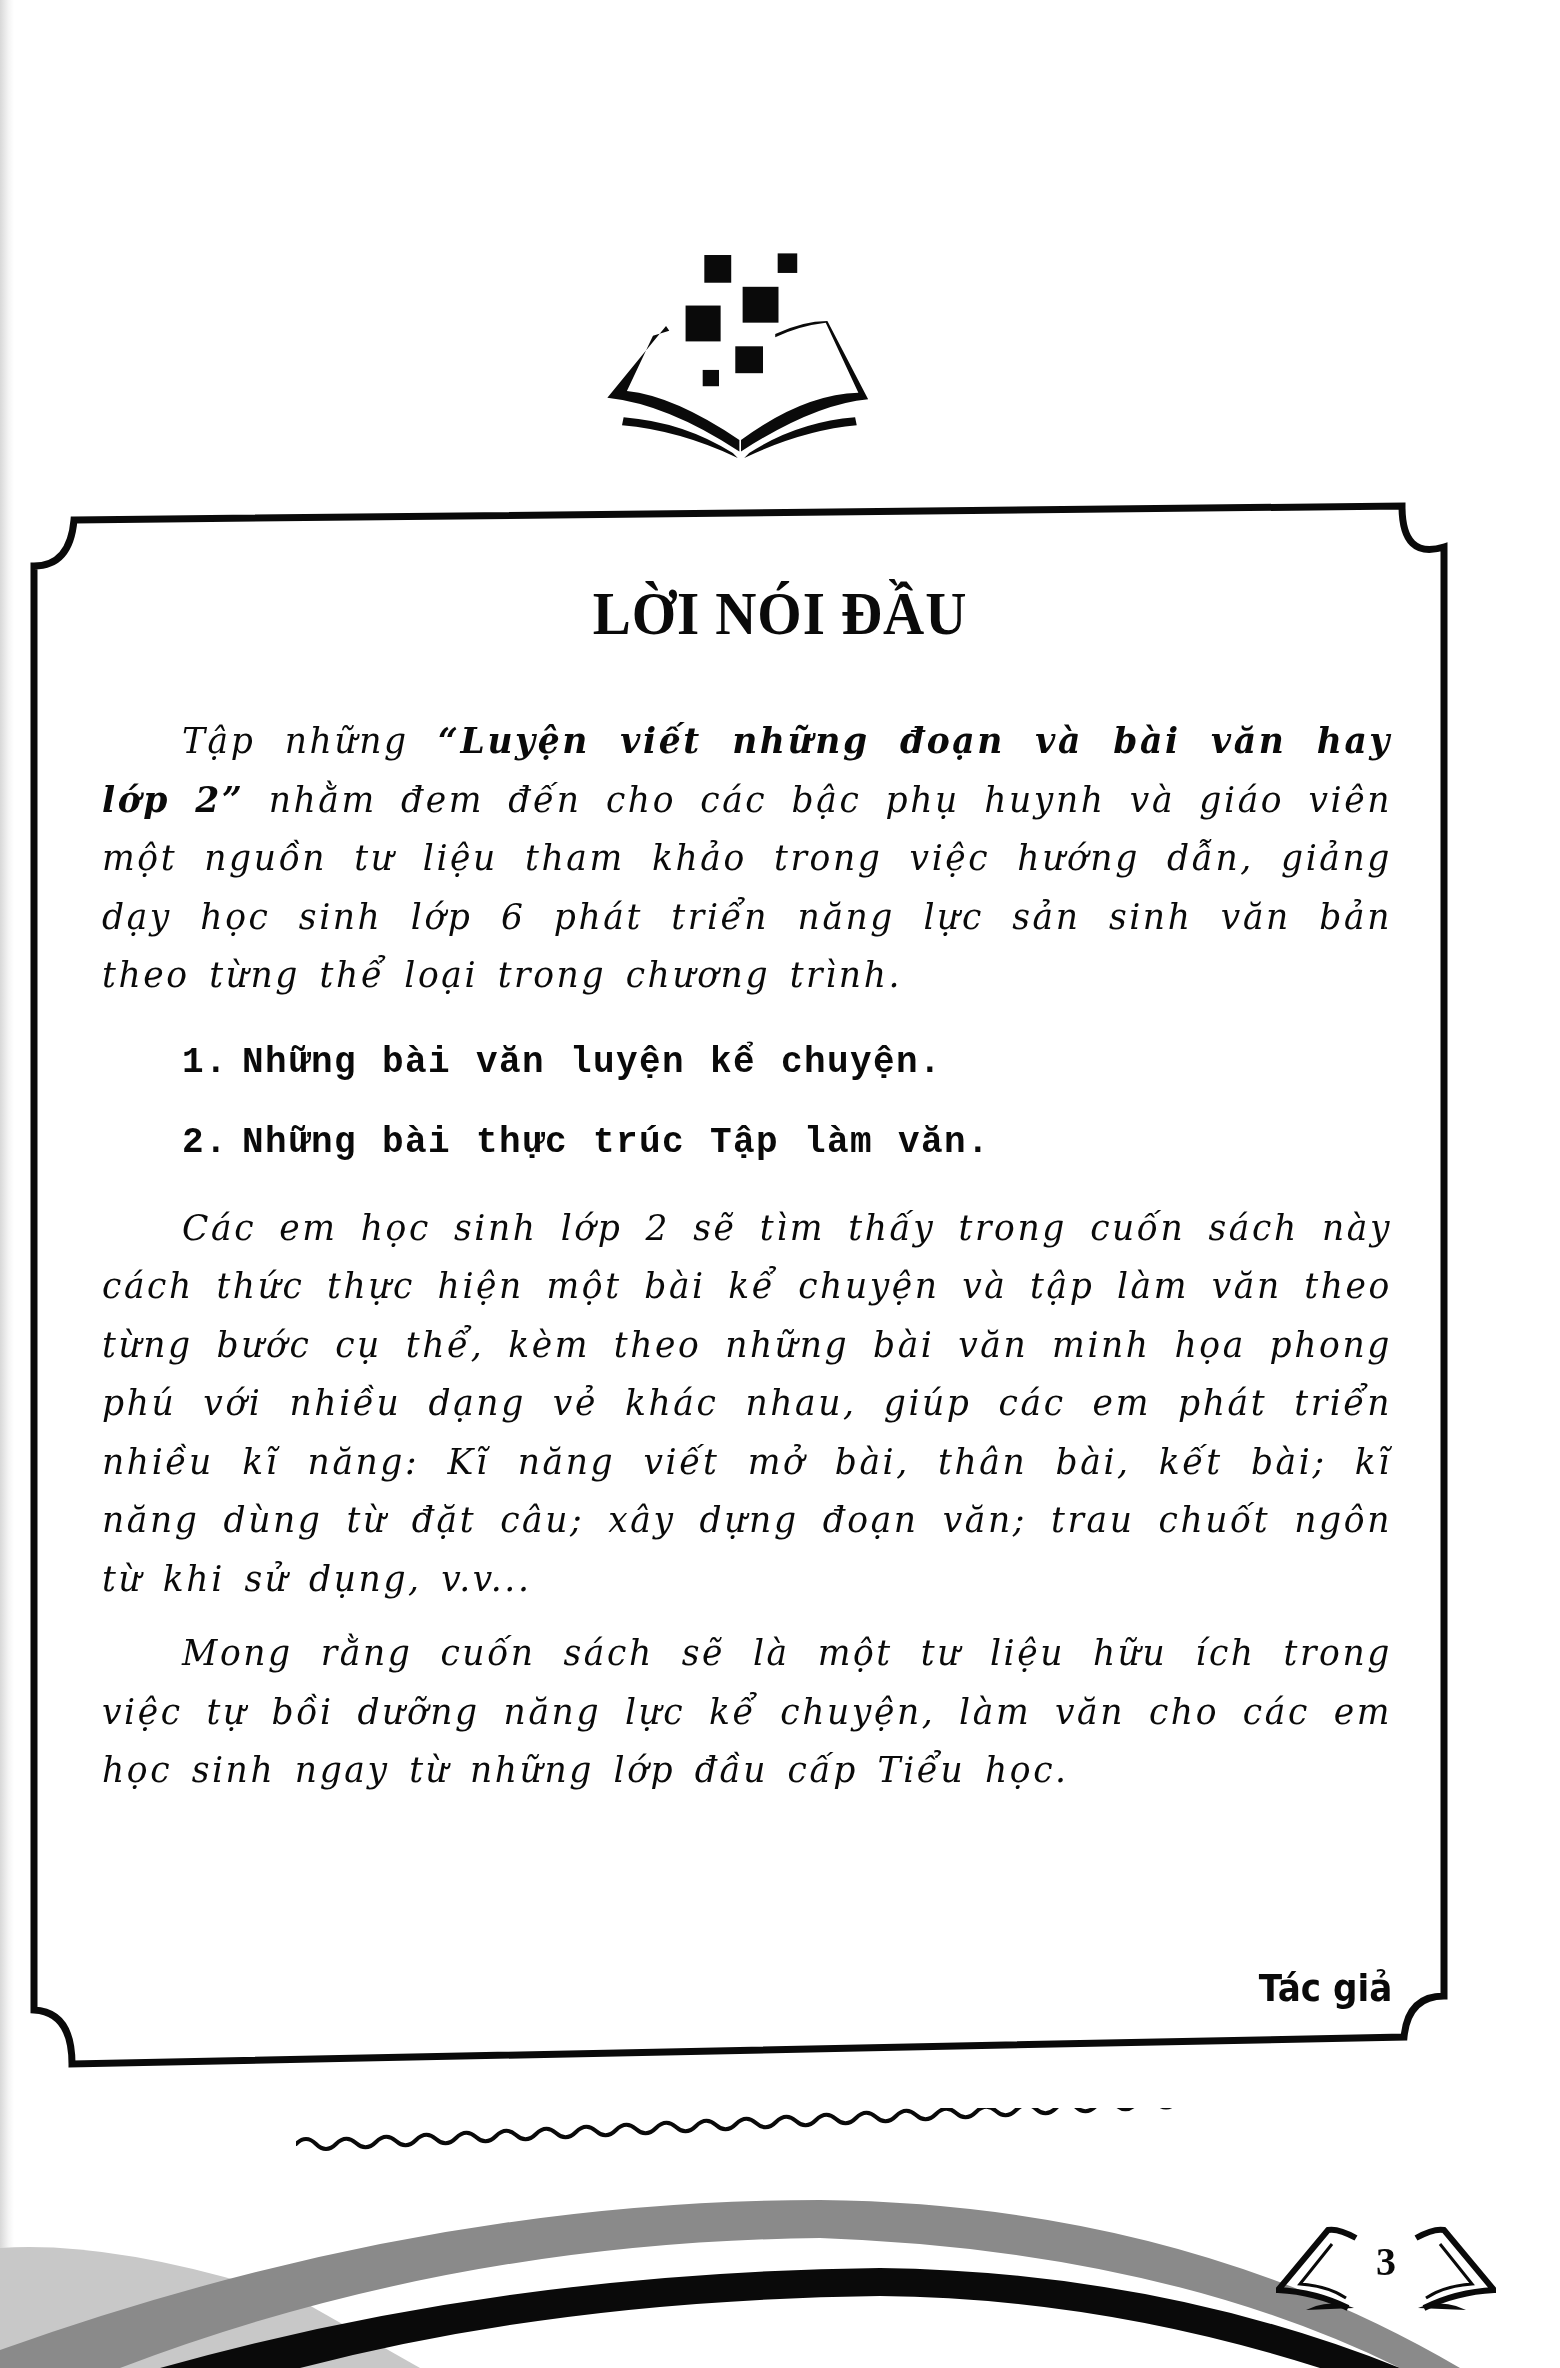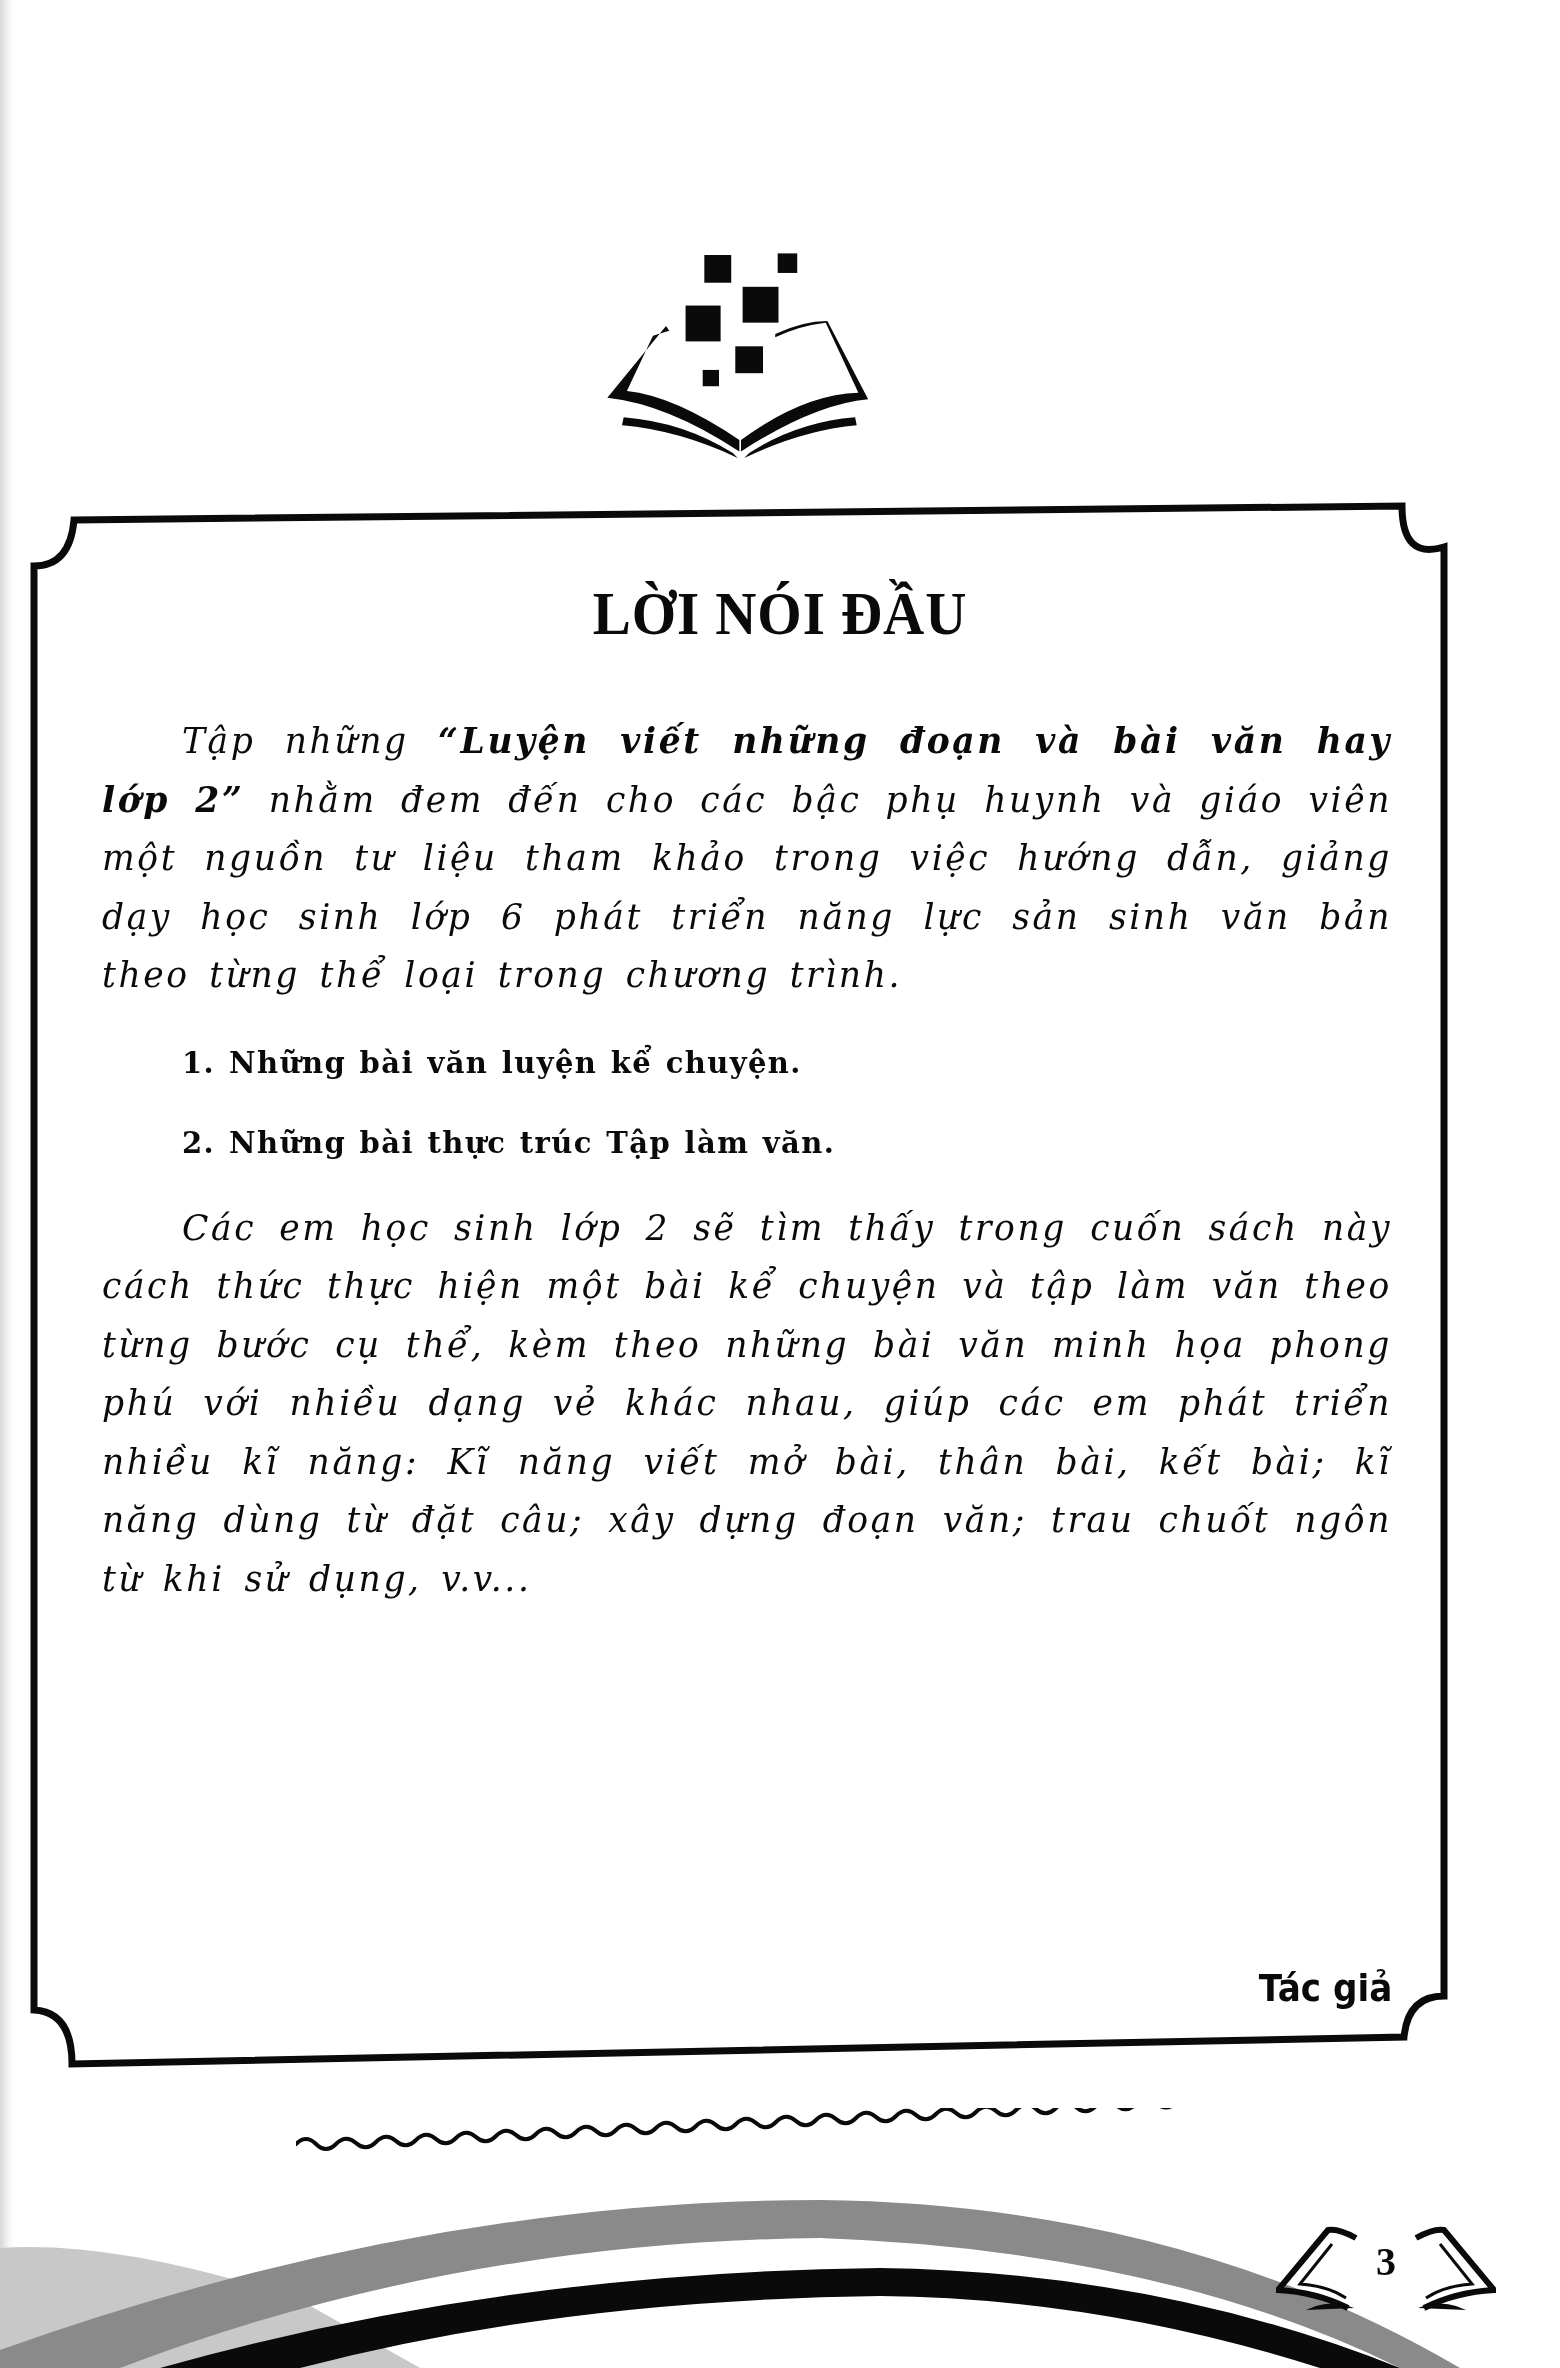--- a/index.html
+++ b/index.html
@@ -22,22 +22,22 @@
     .body-text {
       position: absolute; left: 102px; top: 712px; width: 1290px;
       font-family: "DejaVu Serif", serif; font-style: italic; font-size: 34.5px;
       line-height: 58.5px; text-align: justify; letter-spacing: 2.6px; word-spacing: 6px;
     }
     .para { margin: 0; text-indent: 80px; text-align-last: left; }
     .para + .para { margin-top: 16px; }
     .bold-title { font-weight: bold; }
     .list { margin: 18px 0 0 0; padding: 0; list-style: none; }
     .list-item {
-      font-style: normal; font-weight: bold; font-size: 29px; line-height: 80px;
-      padding-left: 80px; letter-spacing: 1.4px; word-spacing: 2px;
+      font-style: normal; font-weight: bold; font-size: 36px; line-height: 80px;
+      padding-left: 80px; letter-spacing: 1.4px; word-spacing: 2px; font-family: Liberation Mono, monospace;
     }
     .list-item .num { margin-right: 14px; }
     .list + .para { margin-top: 16px; }
     .signature {
       position: absolute; right: 168px; top: 1966px;
       font-family: "DejaVu Sans", sans-serif; font-weight: bold; font-size: 38px;
       transform: scaleX(0.9); transform-origin: right;
     }
     .wave { position: absolute; left: 296px; top: 2108px; width: 880px; height: 50px; }
     .swoosh { position: absolute; left: 0; top: 2180px; width: 1560px; height: 188px; }
@@ -82,20 +82,21 @@
   <div class="body-text">
     <p class="para"><span>Tập những </span><span class="bold-title">“Luyện viết những đoạn và bài văn hay lớp 2”</span><span> nhằm đem đến cho các bậc phụ huynh và giáo viên một nguồn tư liệu tham khảo trong việc hướng dẫn, giảng dạy học sinh lớp 6 phát triển năng lực sản sinh văn bản theo từng thể loại trong chương trình.</span></p>
 
 
     <ul class="list">
       <li class="list-item"><span class="num">1.</span><span>Những bài văn luyện kể chuyện.</span></li>
       <li class="list-item"><span class="num">2.</span><span>Những bài thực trúc Tập làm văn.</span></li>
     </ul>
 
     <p class="para">Các em học sinh lớp 2 sẽ tìm thấy trong cuốn sách này cách thức thực hiện một bài kể chuyện và tập làm văn theo từng bước cụ thể, kèm theo những bài văn minh họa phong phú với nhiều dạng vẻ khác nhau, giúp các em phát triển nhiều kĩ năng: Kĩ năng viết mở bài, thân bài, kết bài; kĩ năng dùng từ đặt câu; xây dựng đoạn văn; trau chuốt ngôn từ khi sử dụng, v.v...</p>
+    <p class="para">Mong rằng cuốn sách sẽ là một tư liệu hữu ích trong việc tự bồi dưỡng năng lực kể chuyện, làm văn cho các em học sinh ngay từ những lớp đầu cấp Tiểu học.</p>
   </div>
 
   <div class="signature">Tác giả</div>
 
   <svg class="wave" viewBox="0 0 880 50">
     <path id="wavepath" fill="none" stroke="#0a0a0a" stroke-width="4" stroke-linecap="round" d="M0 36
          q10 -10 20 0 t20 0 t20 -1 t20 -1 t20 -1 t20 -1 t20 -1 t20 -1 t20 -1 t20 -1
          t20 -1 t20 -1 t20 -1 t20 -1 t20 -1 t20 -1 t20 -1 t20 -1 t20 -1 t20 -1
          t20 -1 t20 -1 t20 -1 t20 -1 t20 -1 t20 -1 t20 -1 t20 -1 t20 -1 t20 -1
          t20 -1 t20 -1 t20 -1 t20 -1 t20 -1 t20 -1 t20 -1 t20 -1 t20 -1 t20 -1

